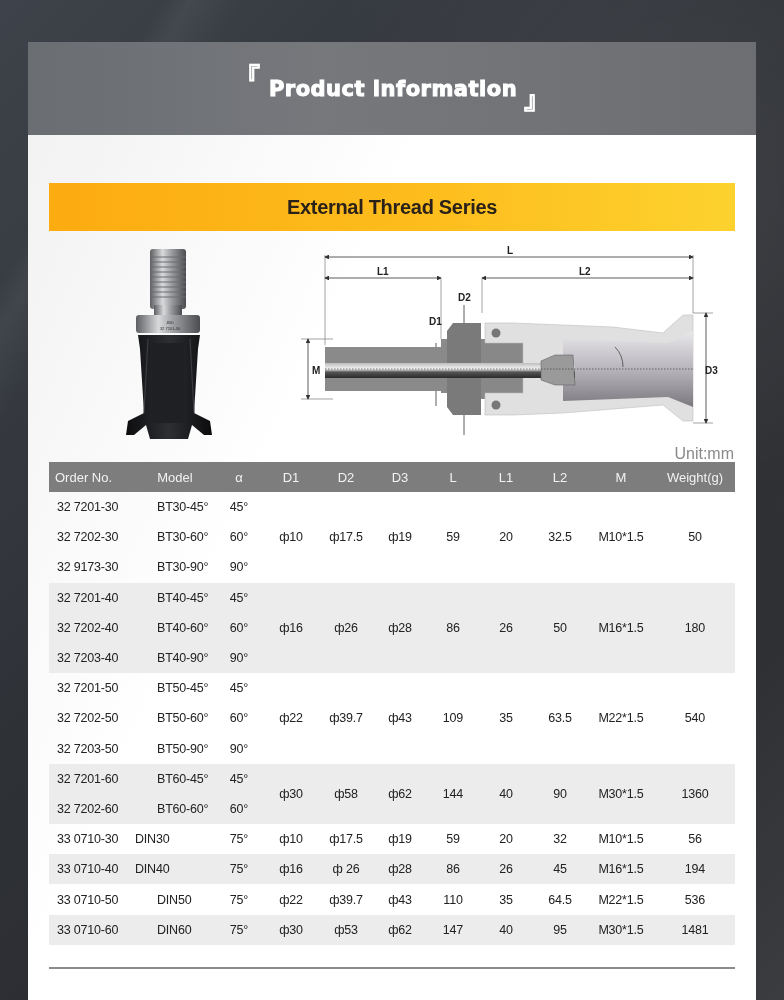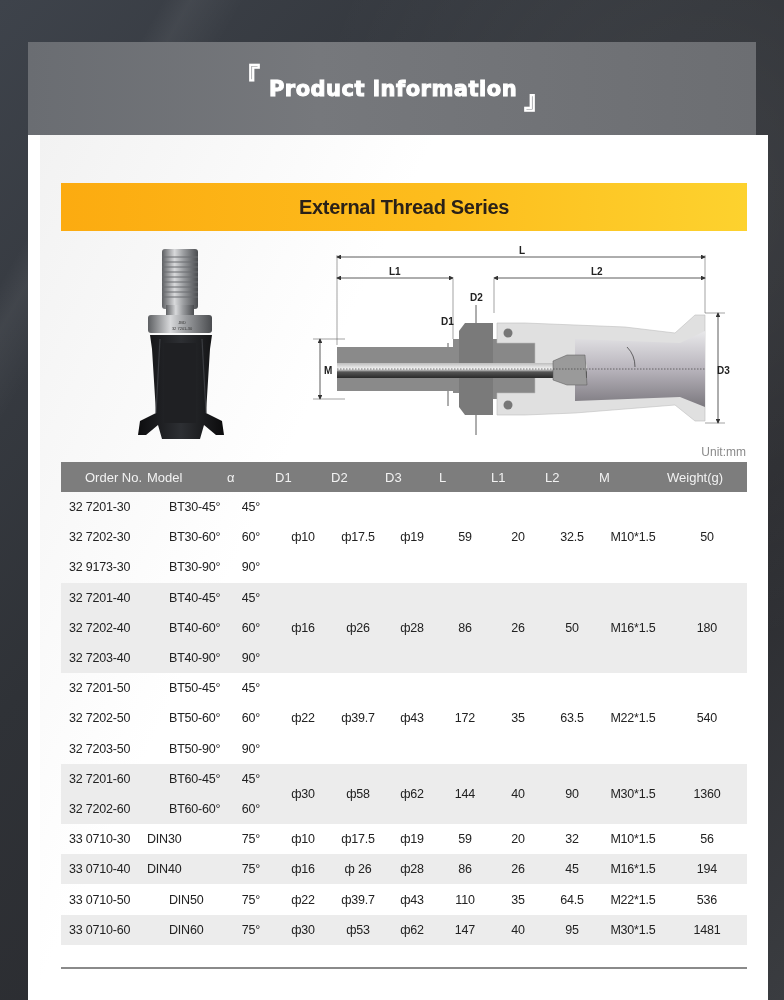--- a/index.html
+++ b/index.html
@@ -29,51 +29,51 @@
     font-size: 34px; font-family: "DejaVu Sans", sans-serif; font-weight: 300;
   }
   .card-header .bracket.l { transform: translateY(-8px); margin-right: 6px; }
   .card-header .bracket.r { transform: translateY(8px); margin-left: 4px; }
   .card-header .title {
     color: #ffffff; font-size: 21px; font-weight: 900;
     font-family: "DejaVu Sans", sans-serif; letter-spacing: 0.5px;
     -webkit-text-stroke: 1px #ffffff;
   }
   .card-body {
-    position: absolute; left: 12px; top: 93px; width: 728px; height: 865px;
+    position: absolute; left: 0; top: 93px; width: 728px; height: 865px;
     background: linear-gradient(115deg, #f2f2f2 0%, #ffffff 35%, #ffffff 100%);
     text-decoration: underline;
   }
   .series-banner {
     position: absolute; left: 21px; top: 48px; width: 686px; height: 48px;
     background: linear-gradient(90deg, #fcab10 0%, #fdbd1d 55%, #fdd22e 100%);
     display: flex; align-items: center; justify-content: center;
   }
   .series-banner span {
     font-size: 20px; font-weight: bold; color: #2a2118; letter-spacing: -0.3px;
   }
   .product-photo {
     position: absolute; left: 86px; top: 108px; width: 110px; height: 205px;
   }
   .diagram {
     position: absolute; left: 265px; top: 108px; width: 440px; height: 205px;
   }
   .unit-label {
-    position: absolute; right: 22px; top: 310px; font-size: 12px; color: #8a8a8a;
+    position: absolute; right: 22px; top: 310px; font-size: 16px; color: #8a8a8a;
   }
   table.spec {
     position: absolute; left: 21px; top: 327px; width: 686px;
     border-collapse: collapse; font-size: 12.5px; color: #222;
     font-family: "Liberation Sans Narrow", "Liberation Sans", sans-serif;
   }
   table.spec th {
     background: #7d7d7d; color: #f2f2f2; font-weight: normal;
-    height: 30px; font-size: 13px; text-align: left;
-  }
-  table.spec th.c0 { text-align: left; padding-left: 24px; }
+    height: 30px; font-size: 13px; text-align: center;
+  }
+  table.spec th.c0 { text-align: left; padding-left: 6px; }
   table.spec td { height: 30.2px; text-align: center; letter-spacing: -0.2px; }
   table.spec td.c0 { text-align: left; padding-left: 8px; }
   table.spec td.c1 { text-align: left; padding-left: 22px; }
   table.spec td.c1.center { text-align: left; padding-left: 0; }
   tr.grey td { background: #ececec; }
   tr.white td { background: transparent; }
   .bottom-rule {
     position: absolute; left: 21px; top: 832px; width: 686px; height: 2px;
     background: #8a8a8a;
   }
@@ -276,21 +276,21 @@
           <td>90°</td>
         </tr>
 
         <tr class="white">
           <td class="c0">32 7201-50</td>
           <td class="c1">BT50-45°</td>
           <td>45°</td>
           <td rowspan="3">ф22</td>
           <td rowspan="3">ф39.7</td>
           <td rowspan="3">ф43</td>
-          <td rowspan="3">172</td>
+          <td rowspan="3">109</td>
           <td rowspan="3">35</td>
           <td rowspan="3">63.5</td>
           <td rowspan="3">M22*1.5</td>
           <td rowspan="3">540</td>
         </tr>
         <tr class="white">
           <td class="c0">32 7202-50</td>
           <td class="c1">BT50-60°</td>
           <td>60°</td>
         </tr>

